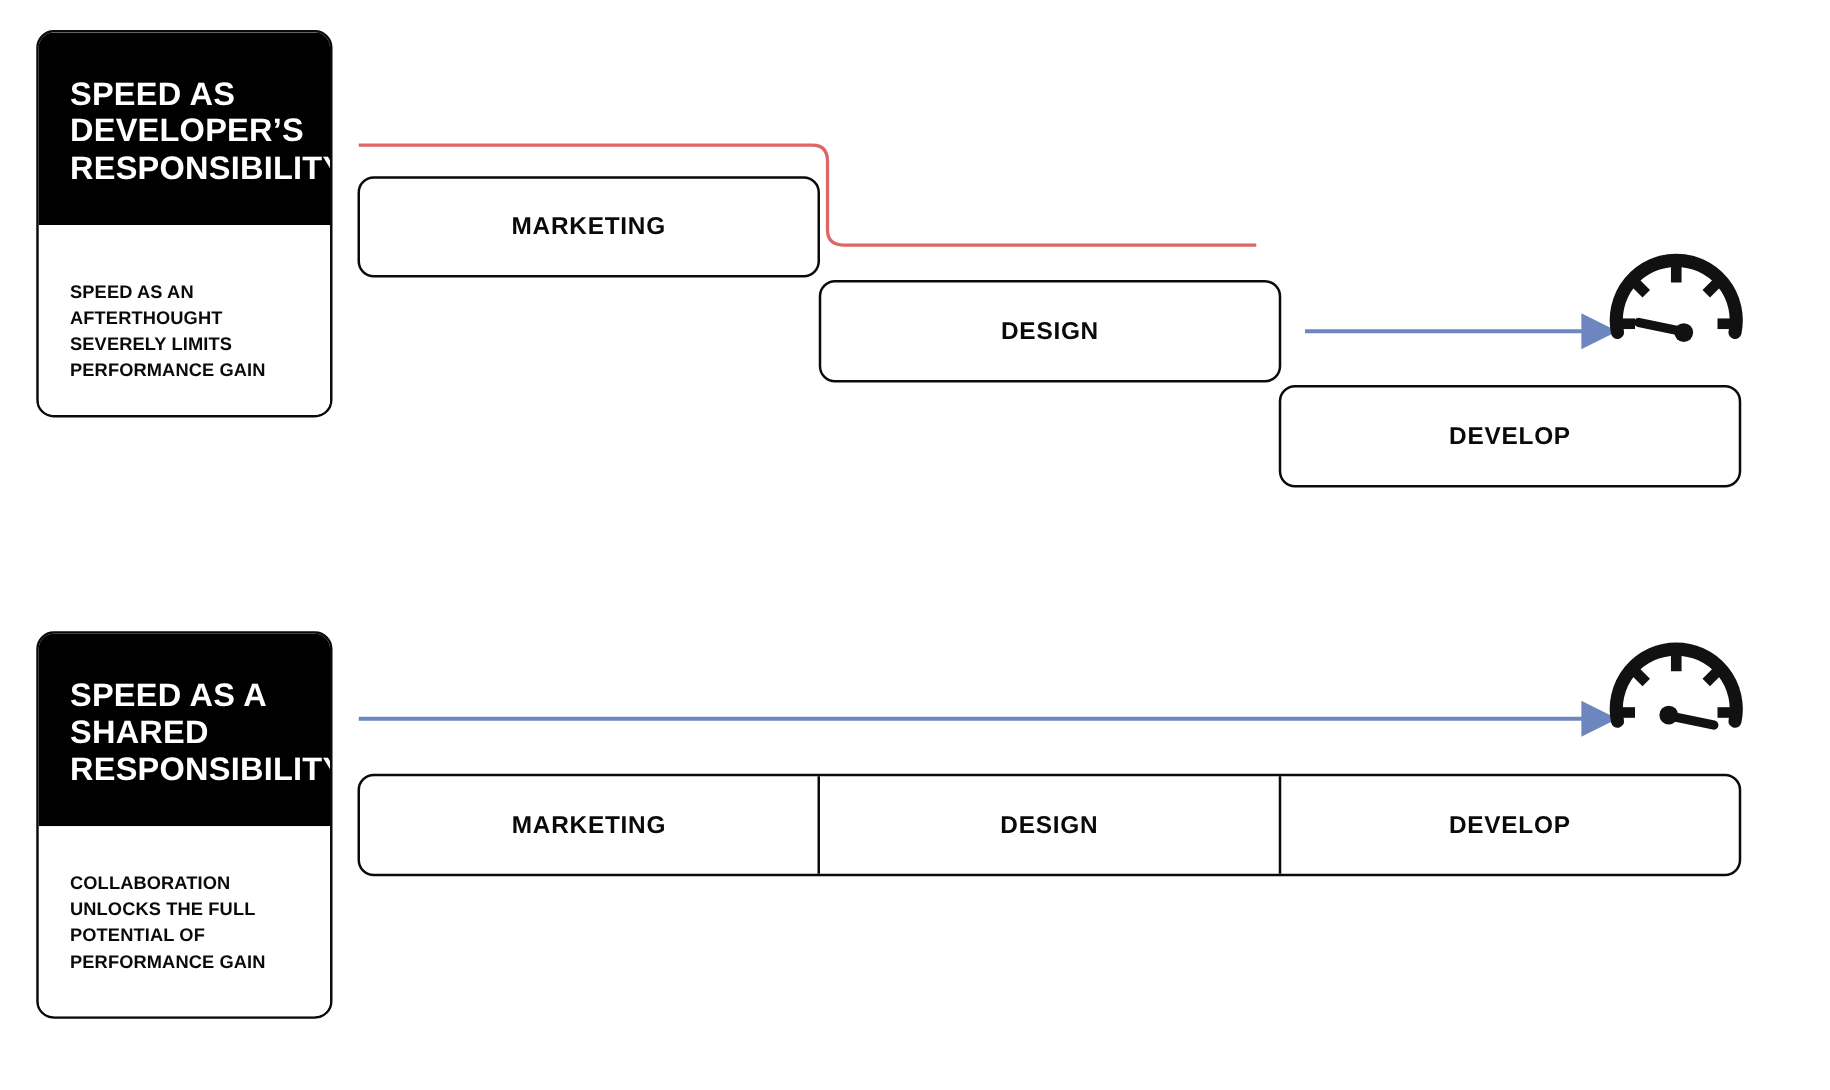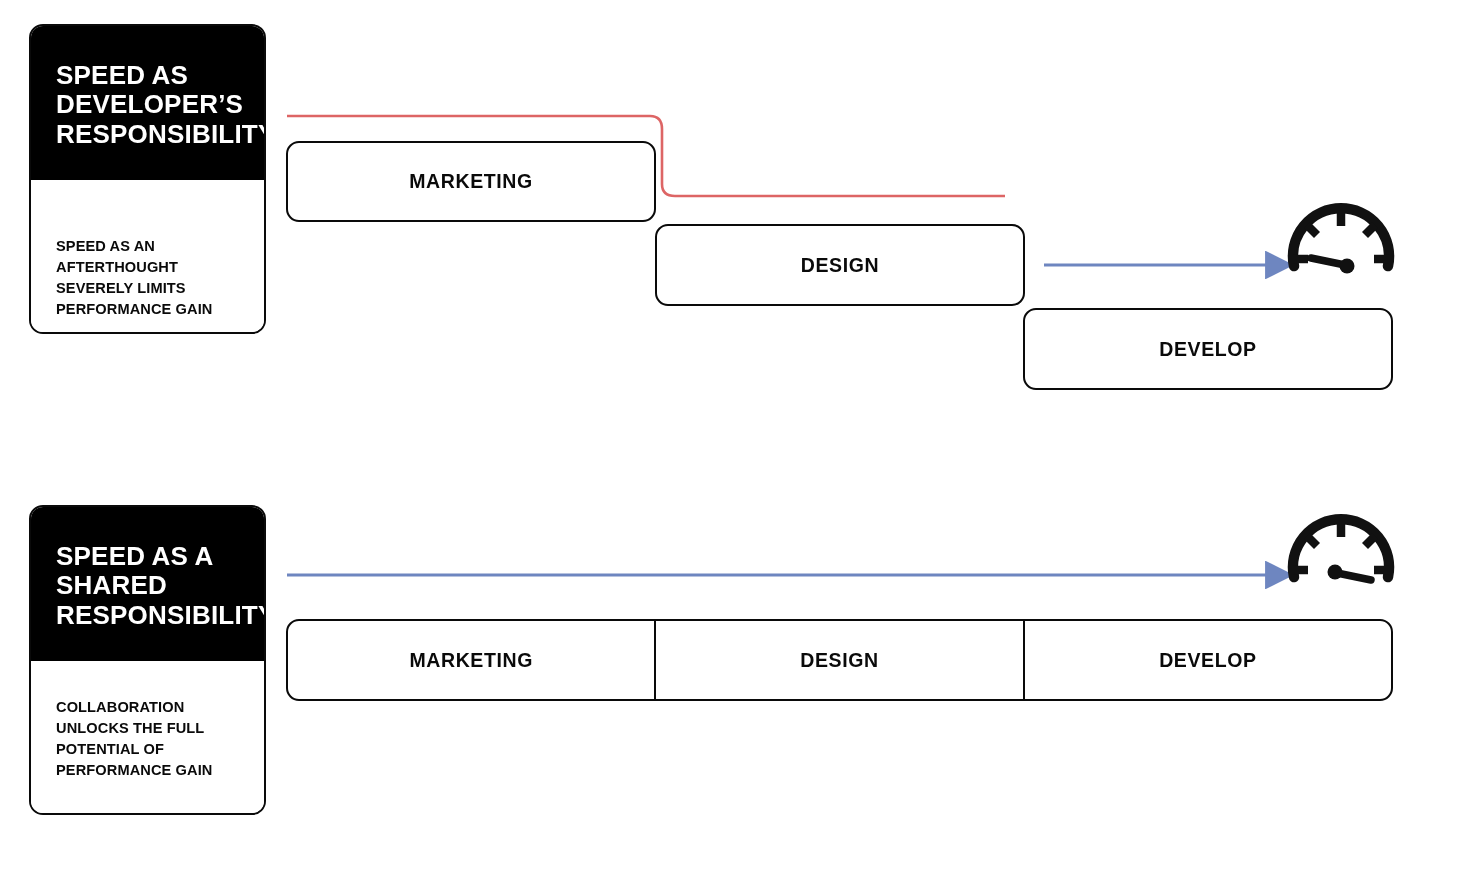--- a/index.html
+++ b/index.html
@@ -59,21 +59,21 @@
     font-weight: bold;
     line-height: 1.44;
     letter-spacing: 0.1px;
     padding: 0 10px 0 25px;
     white-space: pre-line;
   }
 
   #card-top { left: 29px; top: 24px; height: 310px; }
   #card-top .card-head { height: 154px; }
   #card-top .card-head-text { padding-top: 4px; }
-  #card-top .card-body { height: 152px; padding-top: 44px; margin-top: 12px; }
+  #card-top .card-body { height: 152px; padding-top: 44px; }
 
   #card-bottom { left: 29px; top: 505px; height: 310px; }
   #card-bottom .card-head { height: 154px; }
   #card-bottom .card-head-text { padding-top: 4px; }
   #card-bottom .card-body { height: 176px; padding-top: 36px; }
 
   
   .stage-box {
     position: absolute;
     border: 2.6px solid #0a0a0a;

